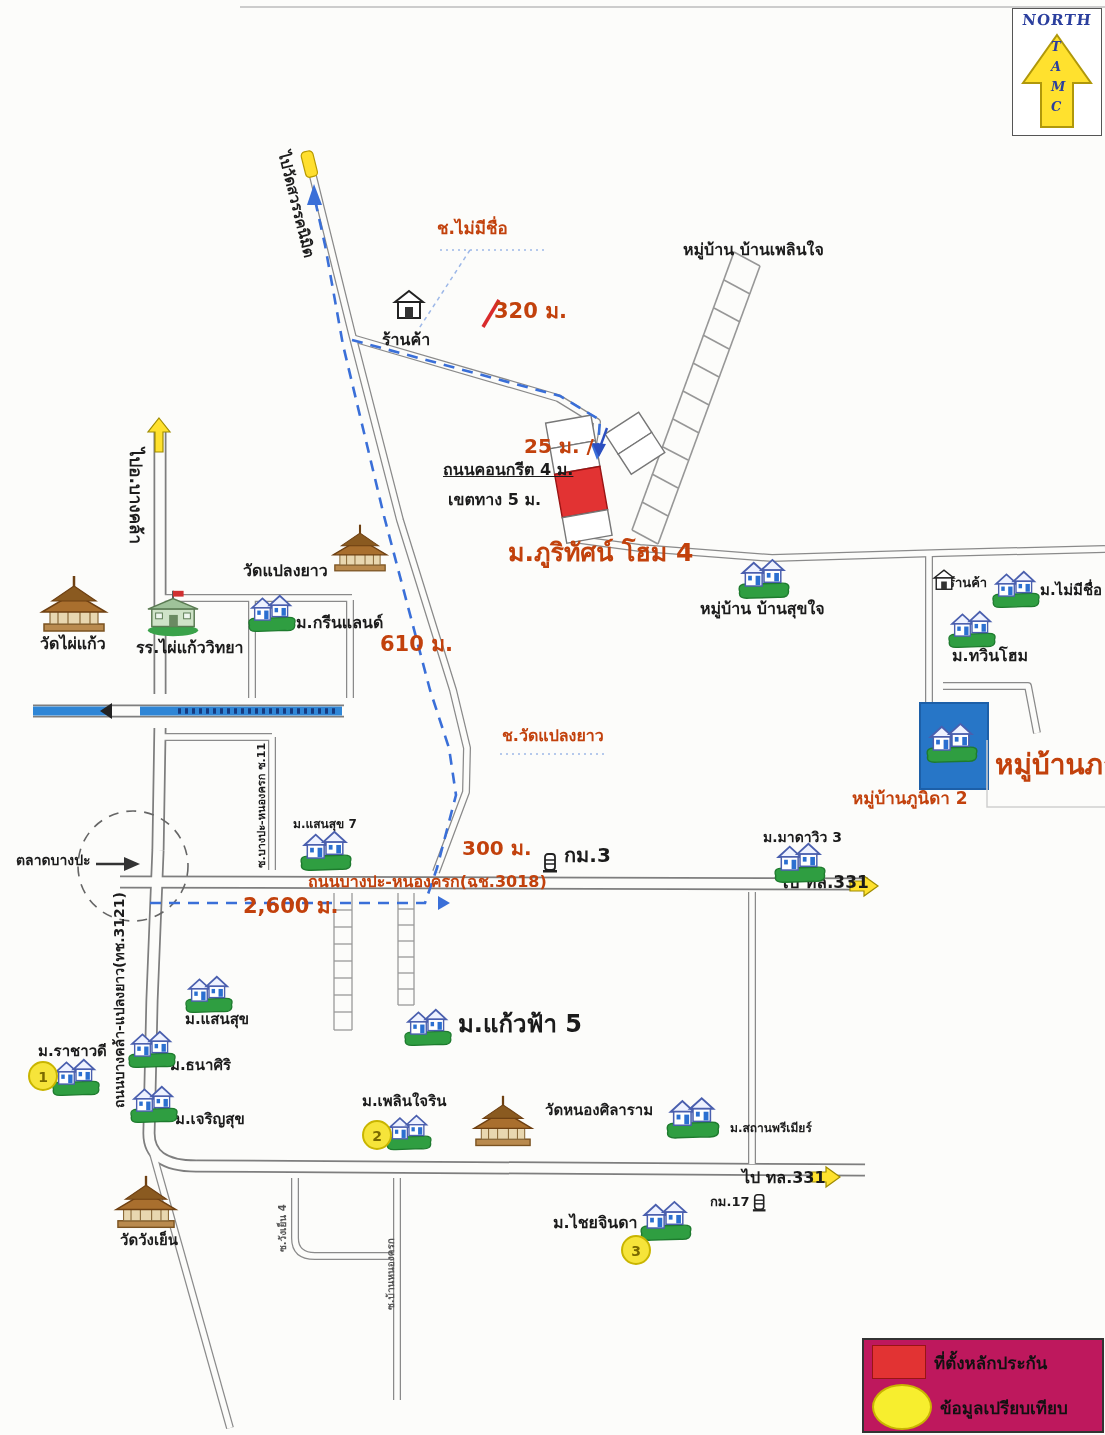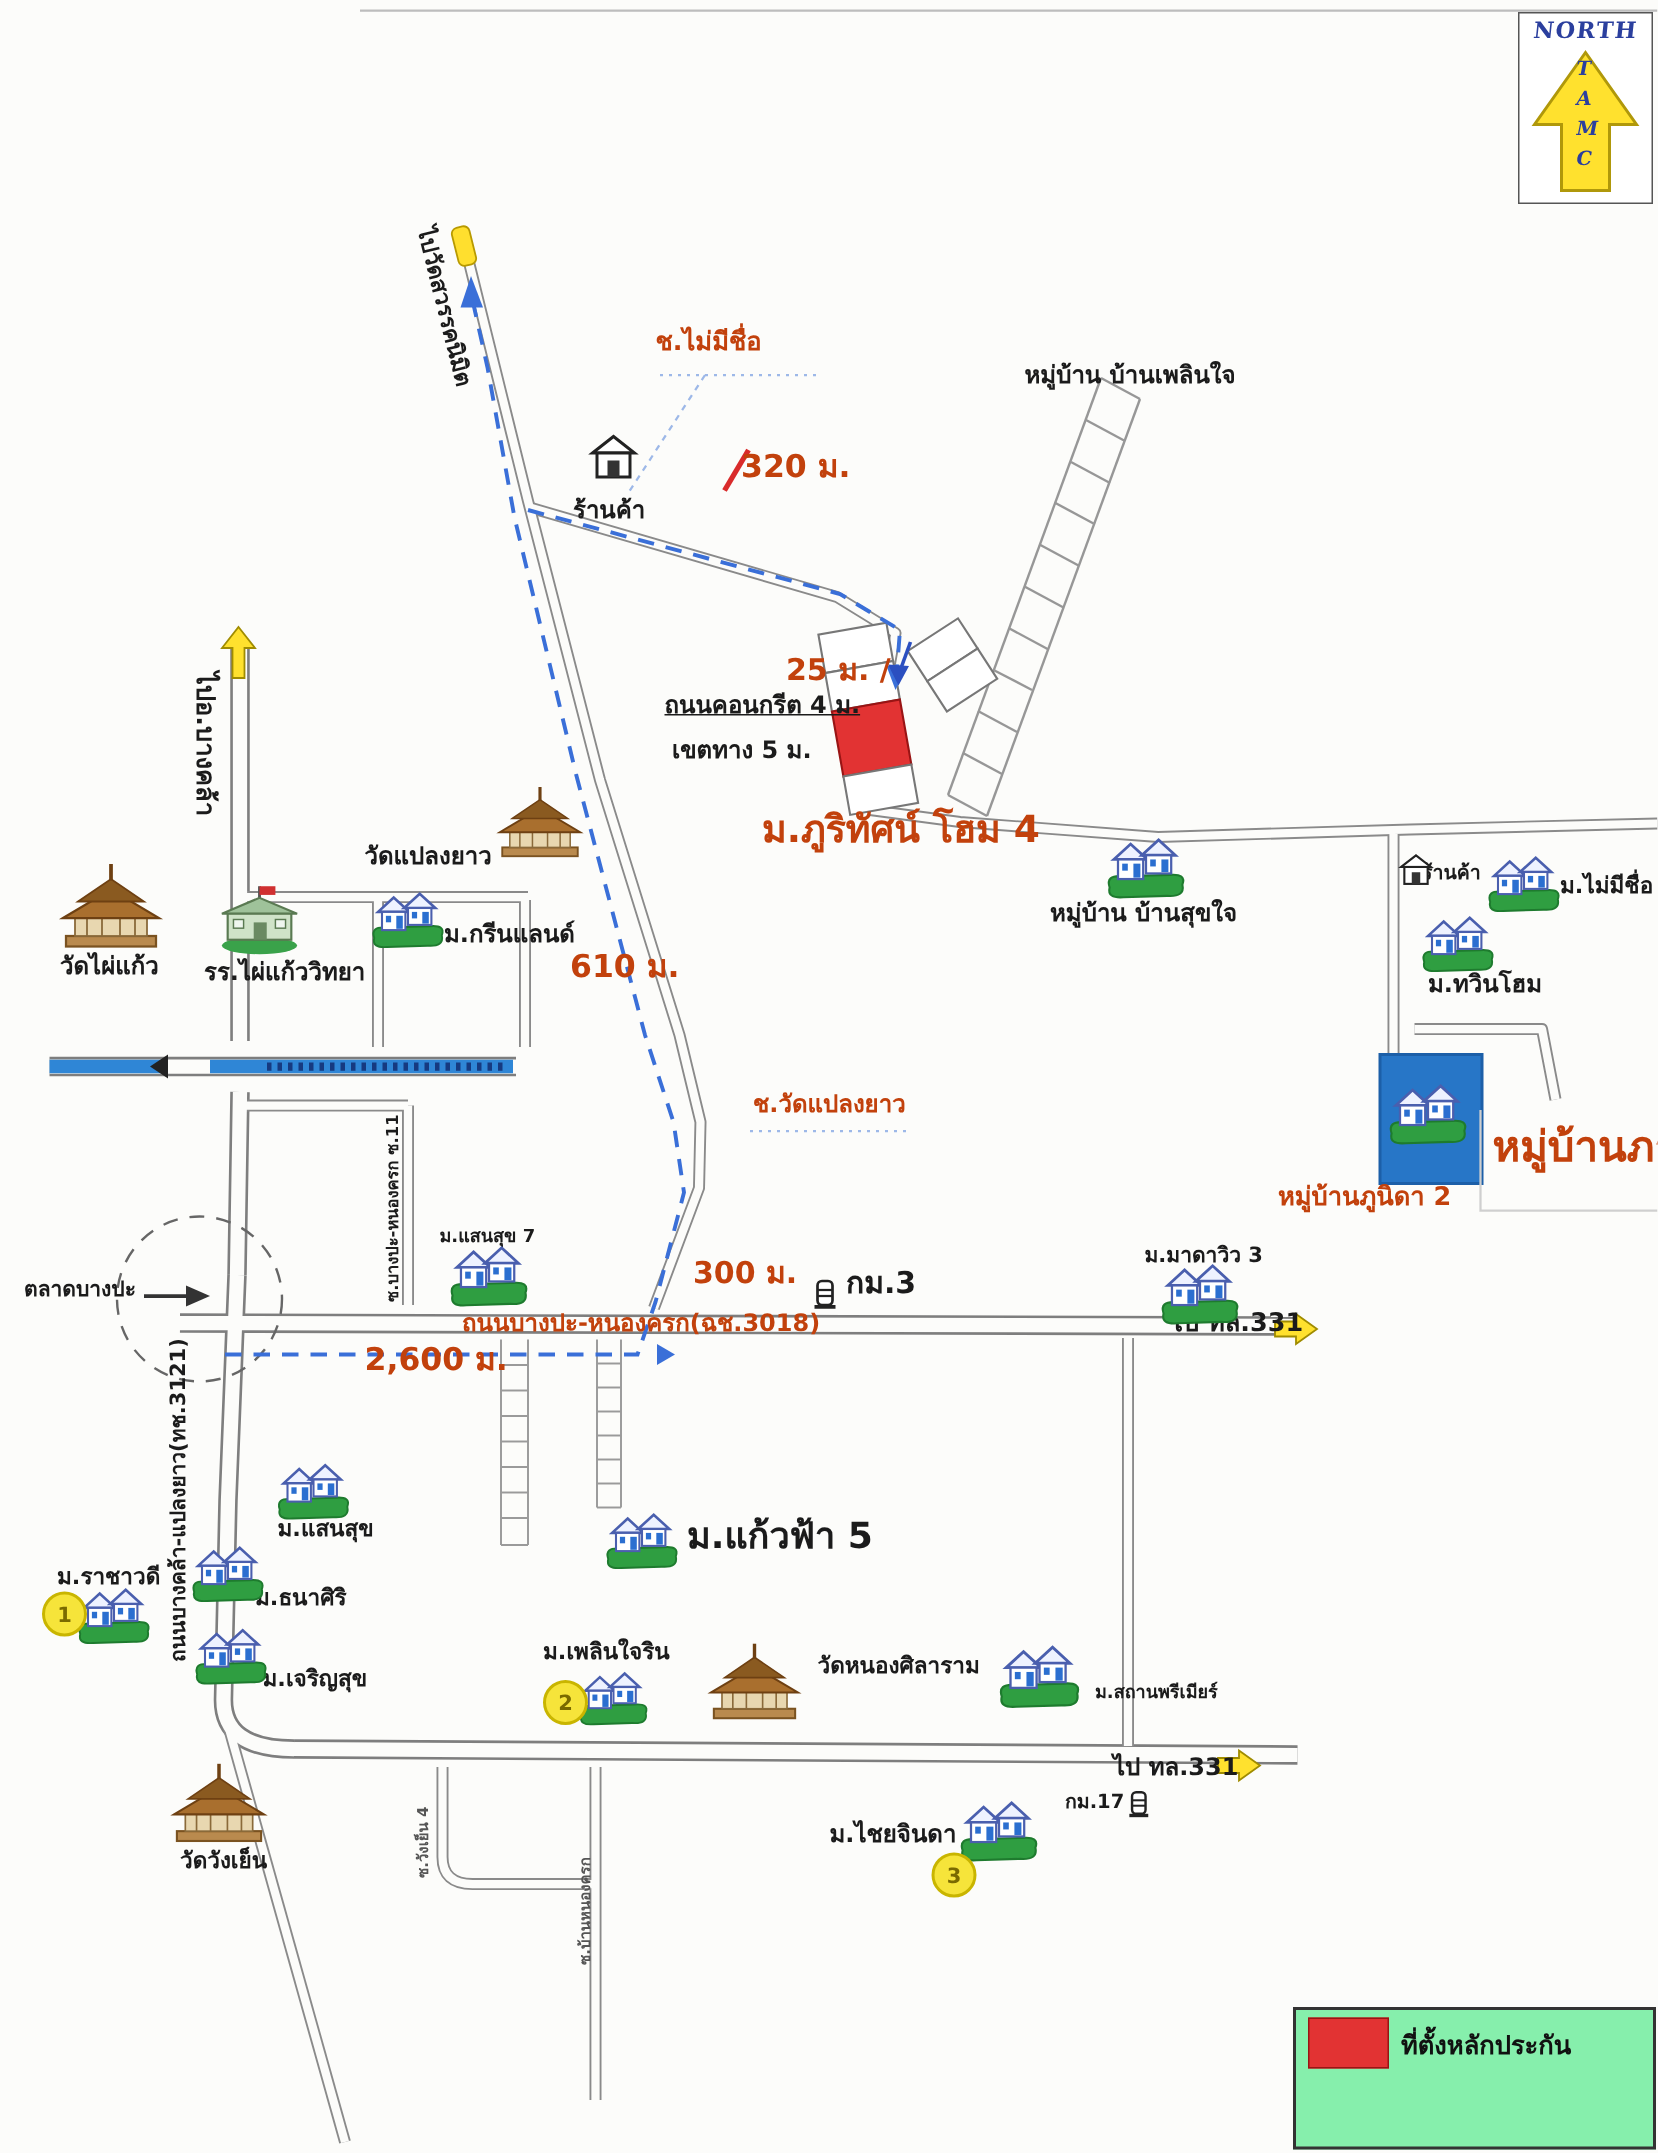--- a/index.html
+++ b/index.html
@@ -18,21 +18,21 @@
   .badge{position:absolute;width:30px;height:30px;border-radius:50%;background:#f6e43a;
          border:2px solid #c9b500;color:#7a6a00;text-align:center;font-size:14px;
          line-height:28px;font-weight:bold;box-sizing:border-box}
   .northbox{position:absolute;left:1012px;top:8px;width:88px;height:126px;background:#fff;
             border:1.5px solid #555;text-align:center}
   .northbox .ttl{font-family:"DejaVu Serif",serif;font-weight:bold;color:#2b3f9e;
                  font-size:15px;letter-spacing:1px;margin-top:2px;transform:skewX(-6deg)}
   .northbox .letters{position:absolute;left:0;top:22px;width:100%;height:100px}
   .northbox .letters span{position:absolute;left:38px;color:#2b3f9e;font-weight:bold;
                  font-family:"DejaVu Serif",serif;font-size:13px;font-style:italic}
-  .legend{position:absolute;left:862px;top:1338px;width:242px;height:95px;background:#86efac;
+  .legend{position:absolute;left:862px;top:1338px;width:242px;height:95px;background:#be185d;
           border:2px solid #333;box-sizing:border-box}
   .legend .row{display:flex;align-items:center;gap:8px;margin:5px 6px 0 8px}
   .sw-red{width:52px;height:32px;background:#e23333;border:1px solid #991414;flex:none}
   .sw-yel{width:56px;height:42px;background:#f7ee2e;border:2px solid #c9b500;border-radius:50%;flex:none}
   .legend .txt{font-size:17px;font-weight:bold;color:#111}
 </style>
 </head>
 <body>
 
 <svg class="map" width="1105" height="1435" viewBox="0 0 1105 1435">
@@ -412,13 +412,17 @@
     <span style="top:48px">M</span>
     <span style="top:68px">C</span>
   </div>
 </div>
 
 <div class="legend">
   <div class="row">
     <div class="sw-red"></div>
     <div class="txt">ที่ตั้งหลักประกัน</div>
   </div>
+  <div class="row">
+    <div class="sw-yel"></div>
+    <div class="txt">ข้อมูลเปรียบเทียบ</div>
+  </div>
 </div>
 
 </body></html>

